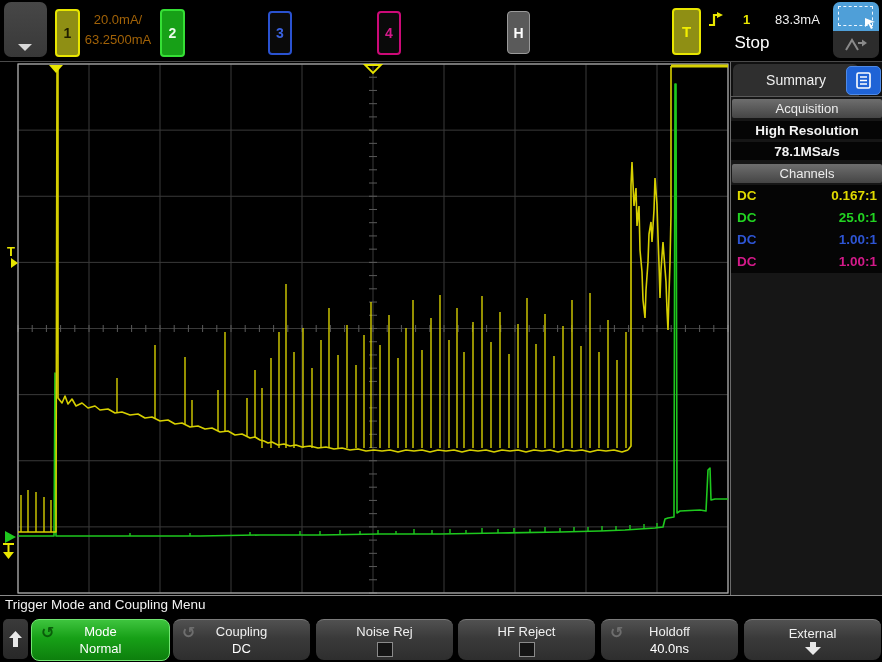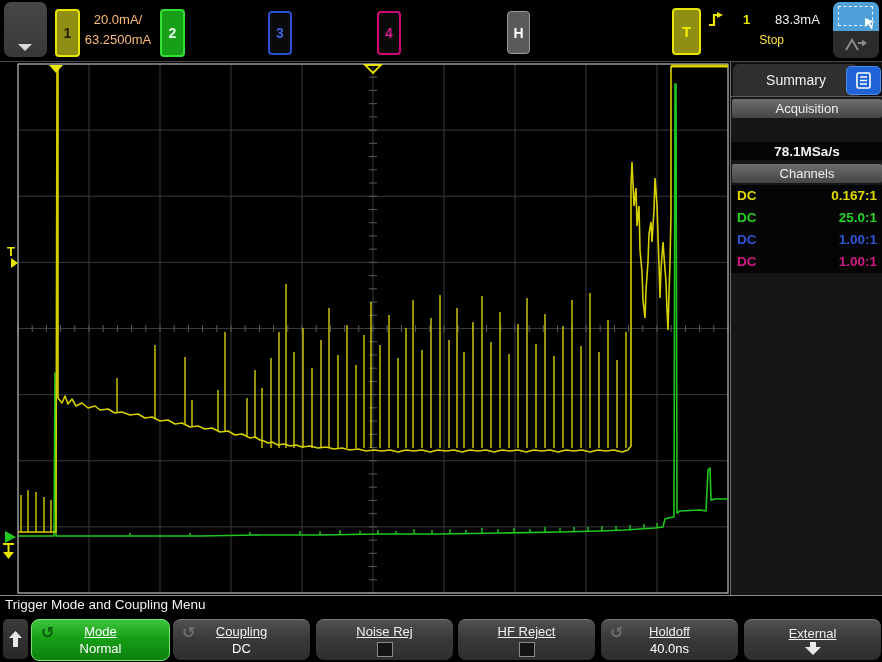--- a/index.html
+++ b/index.html
@@ -12,28 +12,28 @@
   .menu-btn .tri{position:absolute;left:14px;bottom:6px;width:0;height:0;
             border-left:7px solid transparent;border-right:7px solid transparent;border-top:7px solid #d8d8d8;}
   .badge{position:absolute;display:flex;align-items:center;justify-content:center;
          font-weight:bold;font-size:14px;border-radius:4px;}
   .badge.ch1{left:55px;top:9px;width:21px;height:44px;background:#8f8f14;border:2px solid #e8e600;color:#201e00;}
   .badge.ch2{left:160px;top:9px;width:21px;height:44px;background:#17a017;border:2px solid #35e035;color:#eafbea;}
   .badge.ch3{left:268px;top:11px;width:20px;height:40px;background:#0a0a0a;border:2px solid #2a52d0;color:#3a62e0;}
   .badge.ch4{left:377px;top:11px;width:20px;height:40px;background:#0a0a0a;border:2px solid #cc0a78;color:#d41a8a;}
   .badge.hb{left:507px;top:11px;width:21px;height:41px;background:#5a5a5a;border:1px solid #9a9a9a;color:#fff;}
   .badge.tb{left:672px;top:8px;width:25px;height:43px;background:#8f8f14;border:2px solid #e8e600;color:#f2ee00;font-size:15px;}
-  .vals{position:absolute;display:flex;flex-direction:column;align-items:center;font-size:13px;color:#fdba74;line-height:20px;text-align:right;}
+  .vals{position:absolute;display:flex;flex-direction:column;align-items:center;font-size:13px;color:#a16207;line-height:20px;text-align:right;}
   .vals.v1{left:76px;top:10px;width:84px;}
   .vals.v2{left:182px;top:10px;width:86px;}
   .vals.vh{left:533px;top:10px;width:72px;align-items:flex-start;}
   .trig-slope{position:absolute;left:708px;top:11px;}
   .trig-src{position:absolute;left:743px;top:12px;font-size:13px;color:#e8e600;font-weight:bold;}
   .trig-lvl{position:absolute;left:775px;top:12px;font-size:13px;color:#efefef;}
-  .trig-state{position:absolute;left:720px;top:33px;width:64px;text-align:right;font-size:12px;color:#fde047;}
+  .trig-state{position:absolute;left:720px;top:33px;width:64px;text-align:center;font-size:17px;color:#ffffff;}
   .corner-btn{position:absolute;left:833px;top:2px;width:46px;height:56px;border-radius:7px;overflow:hidden;background:#2c2c2c;cursor:pointer;}
   .corner-top{position:absolute;left:0;top:0;width:46px;height:29px;background:#4f9fd8;}
   .corner-top .dash{position:absolute;left:5px;top:4px;width:33px;height:18px;border:1px dashed #eef6ff;}
   .corner-bot{position:absolute;left:0;top:29px;width:46px;height:27px;display:flex;align-items:center;justify-content:center;}
   
   .display{position:absolute;left:0;top:62px;width:882px;height:533px;background:#000;}
   .plot{position:absolute;left:0;top:0;width:730px;height:533px;}
   .plot svg{position:absolute;left:0;top:0;}
   
   .sidebar{position:absolute;left:730px;top:0;width:152px;height:533px;background:#161616;border-left:1px solid #6a6a6a;}
@@ -51,21 +51,21 @@
   
   .statusline{position:absolute;left:0;top:595px;width:882px;height:18px;border-top:1px solid #8a8a8a;
               font-size:13.5px;color:#f2f2f2;padding-left:5px;line-height:18px;background:#000;}
   .softbar{position:absolute;left:0;top:613px;width:882px;height:49px;background:#000;}
   .upkey{position:absolute;left:3px;top:6px;width:25px;height:40px;background:linear-gradient(#3a3a3a,#282828);border-radius:5px;
          display:flex;align-items:center;justify-content:center;cursor:pointer;}
   .skey{position:absolute;top:6px;width:137px;height:40px;border-radius:8px;cursor:pointer;
         background:linear-gradient(#515151 0%,#3a3a3a 45%,#2e2e2e 100%);border-top:1px solid #7a7a7a;
         display:flex;flex-direction:column;align-items:center;justify-content:center;font-size:13px;color:#f0f0f0;}
   .skey.active{background:linear-gradient(#3ec43e 0%,#17a017 45%,#0d7f0d 100%);border:1px solid #72e672;color:#fff;}
-  .skey .lbl{line-height:17px;text-decoration:underline;}
+  .skey .lbl{line-height:17px;}
   .skey .val{line-height:17px;color:#fff;}
   .skey .cyc{position:absolute;left:9px;top:3px;font-size:16px;font-weight:bold;color:#6e6e6e;}
   .skey.active .cyc{color:#0a5c0a;}
   .skey .chk{width:14px;height:13px;background:#141414;border:1px solid #8a8a8a;margin-top:2px;}
 </style>
 </head>
 <body>
 
 <div class="scope">
 
@@ -356,20 +356,21 @@
       <div class="sb-tabrow">
         <div class="sb-tab">Summary</div>
         <div class="sb-menu-btn">
           <svg width="15" height="17" viewBox="0 0 15 17">
             <rect x="1" y="1" width="13" height="15" rx="1.5" fill="none" stroke="#fff" stroke-width="1.6"></rect>
             <path d="M4 5 H11 M4 8.5 H11 M4 12 H11" stroke="#fff" stroke-width="1.4"></path>
           </svg>
         </div>
       </div>
       <div class="sb-bar" style="top:37px;">Acquisition</div>
+      <div class="sb-line" style="top:59px;">High Resolution</div>
       <div class="sb-line" style="top:80px;">78.1MSa/s</div>
       <div class="sb-bar" style="top:102px;">Channels</div>
       <div class="sb-chrows" id="sb-chrows">
           <div class="sb-chrow" style="color: rgb(224, 218, 0);">
             <span>DC</span>
             <span>0.167:1</span>
           </div>
           <div class="sb-chrow" style="color: rgb(34, 212, 34);">
             <span>DC</span>
             <span>25.0:1</span>

